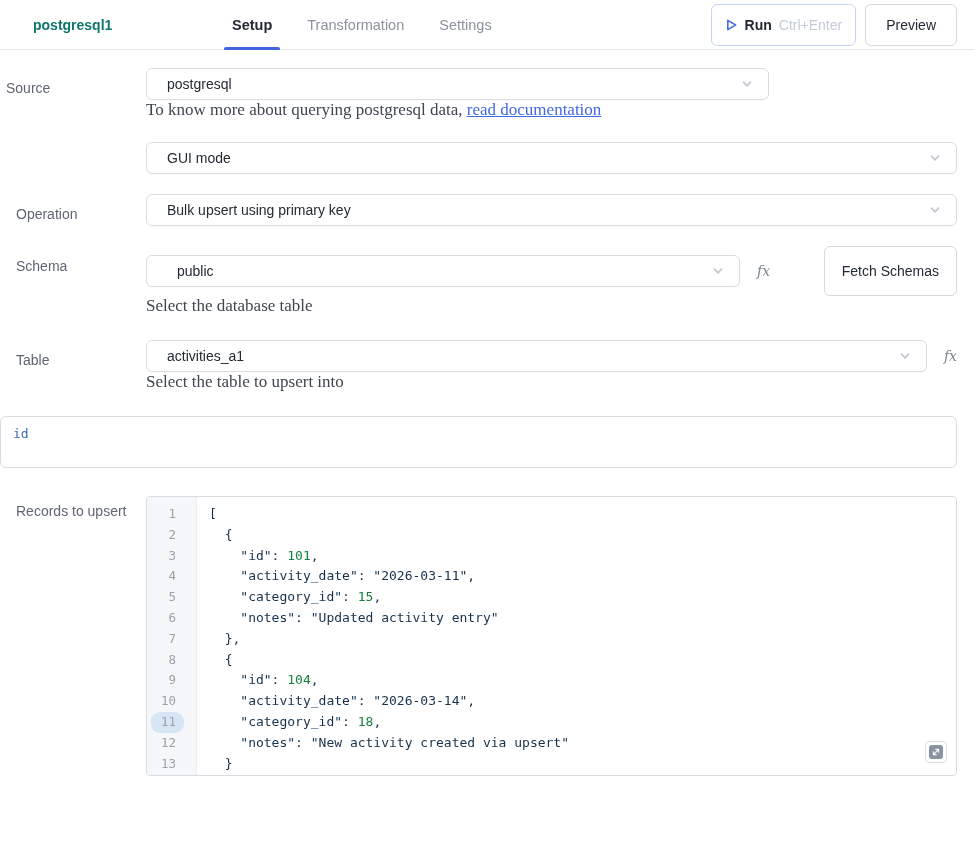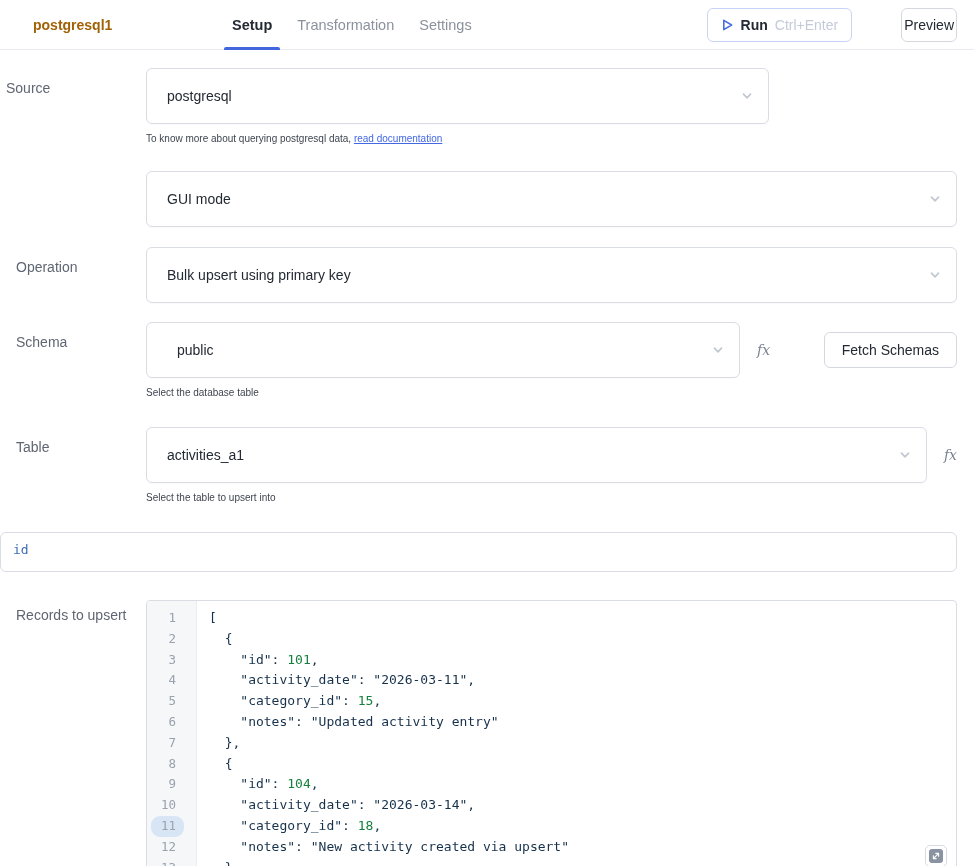--- a/index.html
+++ b/index.html
@@ -11,92 +11,92 @@
     overflow:hidden;
   }
   .app { width:974px; height:866px; }
 
   
   header {
     height:50px; display:flex; align-items:center;
     border-bottom:1px solid #e7eaee;
     padding:0 17px 0 33px; position:relative; background:#fff;
   }
-  .q-title { font-weight:700; font-size:14px; color:#a16207; }
+  .q-title { font-weight:700; font-size:14px; color:#0f766e; }
   .tabs {
     position:absolute; left:224px; top:0; height:50px;
-    display:flex; gap:9px; align-items:stretch;
+    display:flex; gap:19px; align-items:stretch;
   }
   .tab {
     display:flex; align-items:center; padding:0 8px;
     color:#8b929e; font-size:14.5px; cursor:pointer; position:relative;
   }
   .tab.active { color:#232a33; font-weight:600; }
   .tab.active::after {
     content:""; position:absolute; left:0; right:0; bottom:0;
     height:3px; background:#4365dd; border-radius:2px 2px 0 0;
   }
   .header-actions { margin-left:auto; display:flex; gap:9px; }
   .btn {
     background:#fff; border:1px solid #d5d9df; border-radius:6px;
-    height:34px; display:inline-flex; align-items:center;
+    height:42px; display:inline-flex; align-items:center;
     font-family:"Liberation Sans", sans-serif; font-size:14px; color:#232a33;
     cursor:pointer;
   }
   .run-btn { border-color:#c8d4f7; padding:0 13px; gap:7px; }
   .run-label { font-weight:600; }
   .run-shortcut { color:#c3cbd9; }
-  .preview-btn { padding:0 2px; font-weight:500;margin-left:40px; }
+  .preview-btn { padding:0 20px; font-weight:500; }
 
   
   main { padding-right:17px; }
   .row { display:flex; }
   .row-label {
     width:146px; flex:0 0 146px; padding-left:16px;
     color:#5f6672; font-size:14px; line-height:25px;
   }
   .row-field { flex:1; min-width:0; }
   .field-line { display:flex; align-items:center; }
 
   .select {
-    height:56px; border:1px solid #d9dde3; border-radius:6px; background:#fff;
+    height:32px; border:1px solid #d9dde3; border-radius:6px; background:#fff;
     display:flex; align-items:center; justify-content:space-between;
     padding:0 14px 0 20px; font-size:14px; color:#232a33; cursor:pointer;
     box-shadow:0 1px 1px rgba(30,40,60,0.02);
   }
   .chev { flex:0 0 auto; margin-left:10px; display:flex; }
 
-  .helper { margin-top:5px; color:#3f4650; font-size:10px; line-height:20px; }
+  .helper { color:#3f4650; font-size:17px; line-height:20px;font-family:Liberation Serif, serif; }
   .helper a { color:#4368e3; text-decoration:underline; cursor:pointer; }
 
   .add-btn { padding:0 15px; gap:8px; border-color:#d7dbe2; font-weight:500; }
   .plus { color:#8b929e; font-size:17px; font-weight:400; line-height:1; }
 
   .fx {
     font-family:"DejaVu Serif", serif; font-style:italic;
     color:#7b8492; font-size:14px; margin-left:17px; cursor:pointer;
   }
-  .fetch-btn { margin-left:auto; height:36px; padding:0 17px; font-weight:500; }
+  .fetch-btn { margin-left:auto; height:50px; padding:0 17px; font-weight:500; }
 
   .row-parameters { margin-top:23px; } .row-parameters .row-label { padding-top:5px; }
   .row-source     { margin-top:18px; } .row-source .row-label     { padding-top:8px;padding-left:6px; }
   .row-gui        { margin-top:22px;border-radius:17px; }
   .row-operation  { margin-top:20px; } .row-operation .row-label  { padding-top:8px; }
   .row-schema     { margin-top:19px; } .row-schema .row-label     { padding-top:8px; }
   .row-table      { margin-top:24px; } .row-table .row-label      { padding-top:8px; }
   .row-pk         { margin-top:24px; } .row-pk .row-label         { padding-top:4px; }
   .row-records    { margin-top:28px; } .row-records .row-label    { padding-top:3px; }
 
   .select-source { width:623px; }
   .select-schema { width:594px;padding-left:30px; }
   .select-table  { flex:1; }
   .select-full   { width:100%; }
 
   .pk-input {
-    height:40px; border:1px solid #d9dde3; border-radius:6px; background:#fff;
+    height:52px; border:1px solid #d9dde3; border-radius:6px; background:#fff;
     display:flex; align-items:flex-start; padding:9px 12px;
     font-family:"DejaVu Sans Mono", monospace; font-size:13px; color:#3b6cb5;
     cursor:text;
   }
 
   
   .editor {
     height:280px; border:1px solid #d9dde3; border-radius:4px;
     display:flex; background:#fff; position:relative; overflow:hidden;
   }

